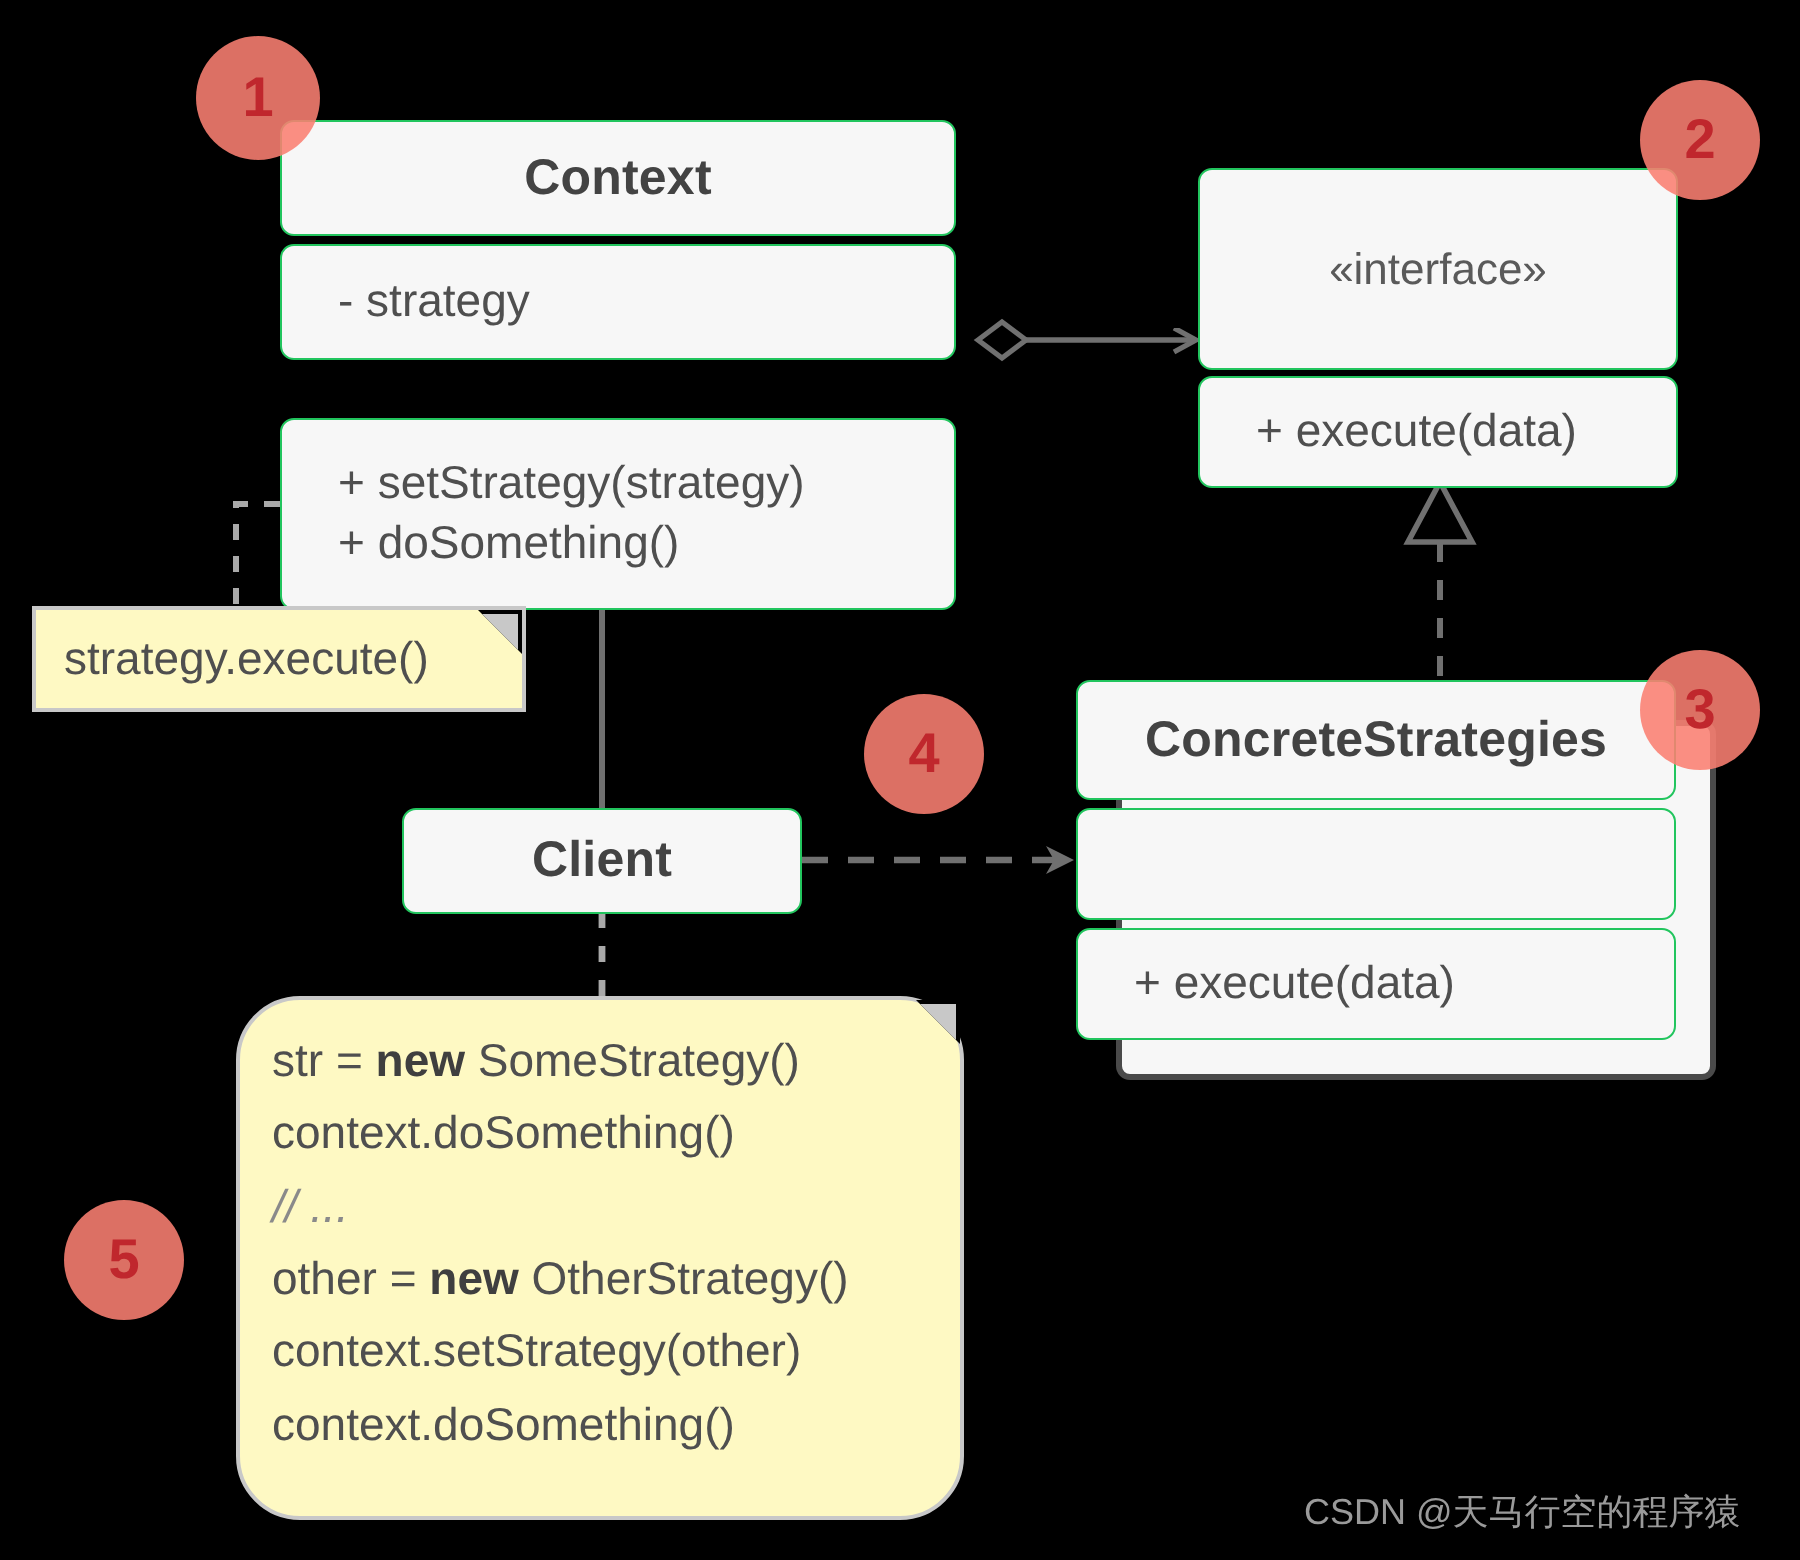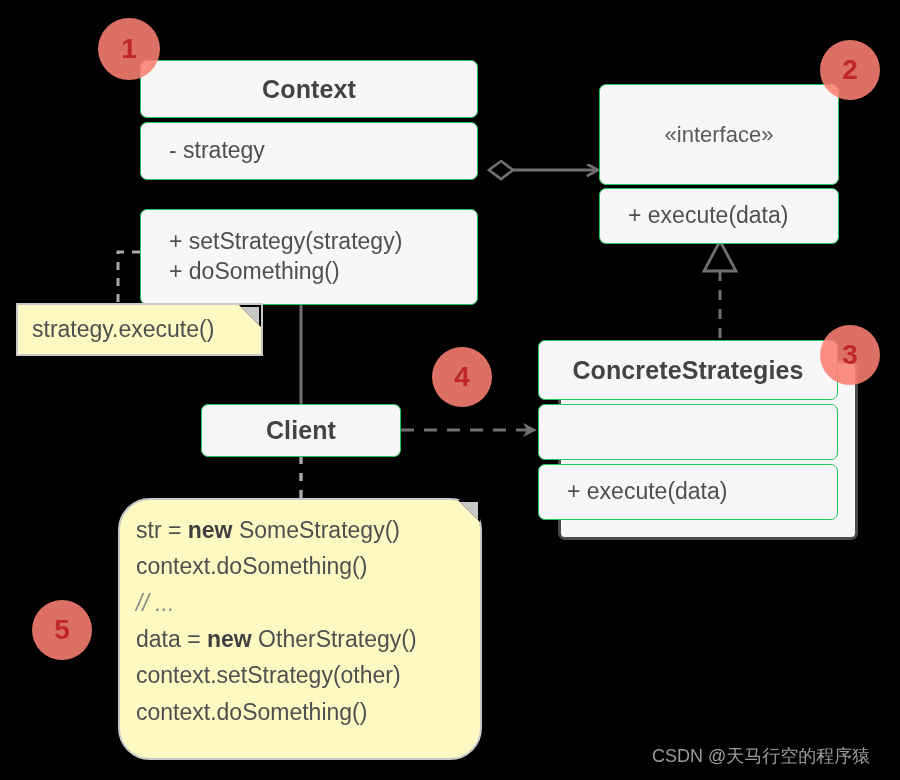--- a/index.html
+++ b/index.html
@@ -231,21 +231,21 @@
     <div class="note-line">
       <span>str = </span><b>new</b><span> SomeStrategy()</span>
     </div>
     <div class="note-line">
       <span>context.doSomething()</span>
     </div>
     <div class="note-line">
       <i>// ...</i>
     </div>
     <div class="note-line">
-      <span>data = </span><b>new</b><span> OtherStrategy()</span>
+      <span>other = </span><b>new</b><span> OtherStrategy()</span>
     </div>
     <div class="note-line">
       <span>context.setStrategy(other)</span>
     </div>
     <div class="note-line">
       <span>context.doSomething()</span>
     </div>
   </div>
 
   <div class="badge" style="left:98px; top:18px; width:62px; height:62px;">

